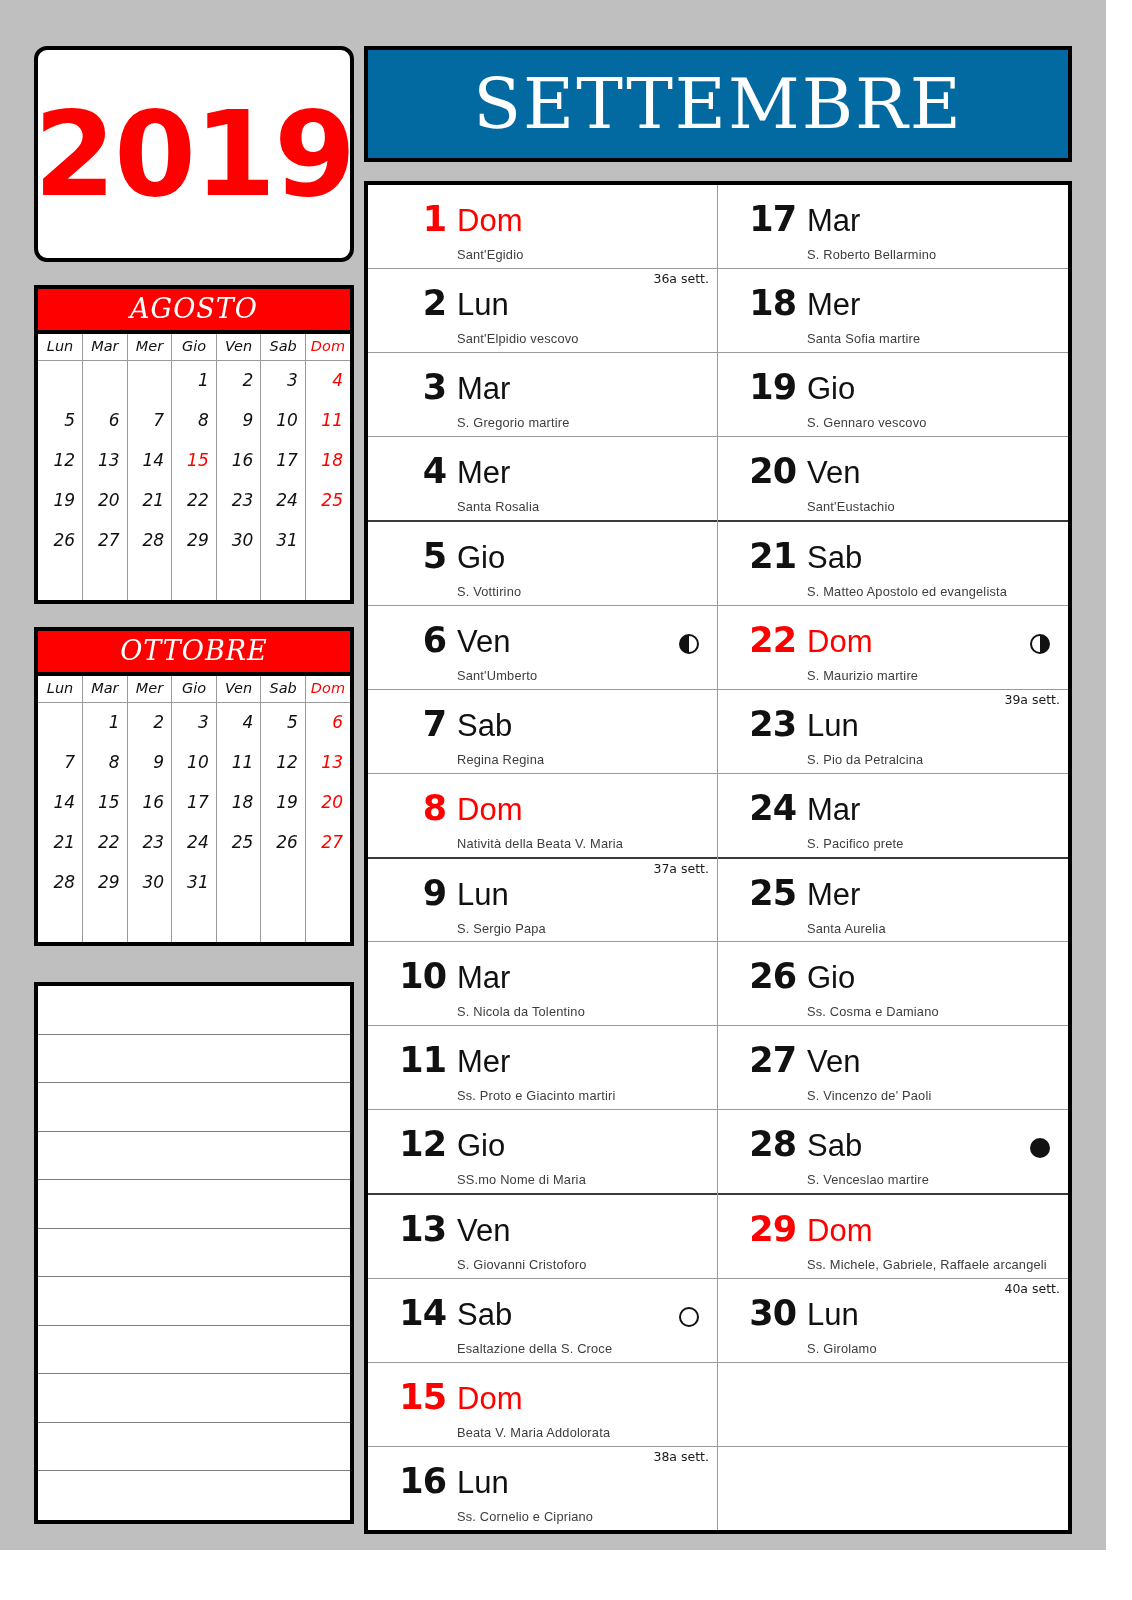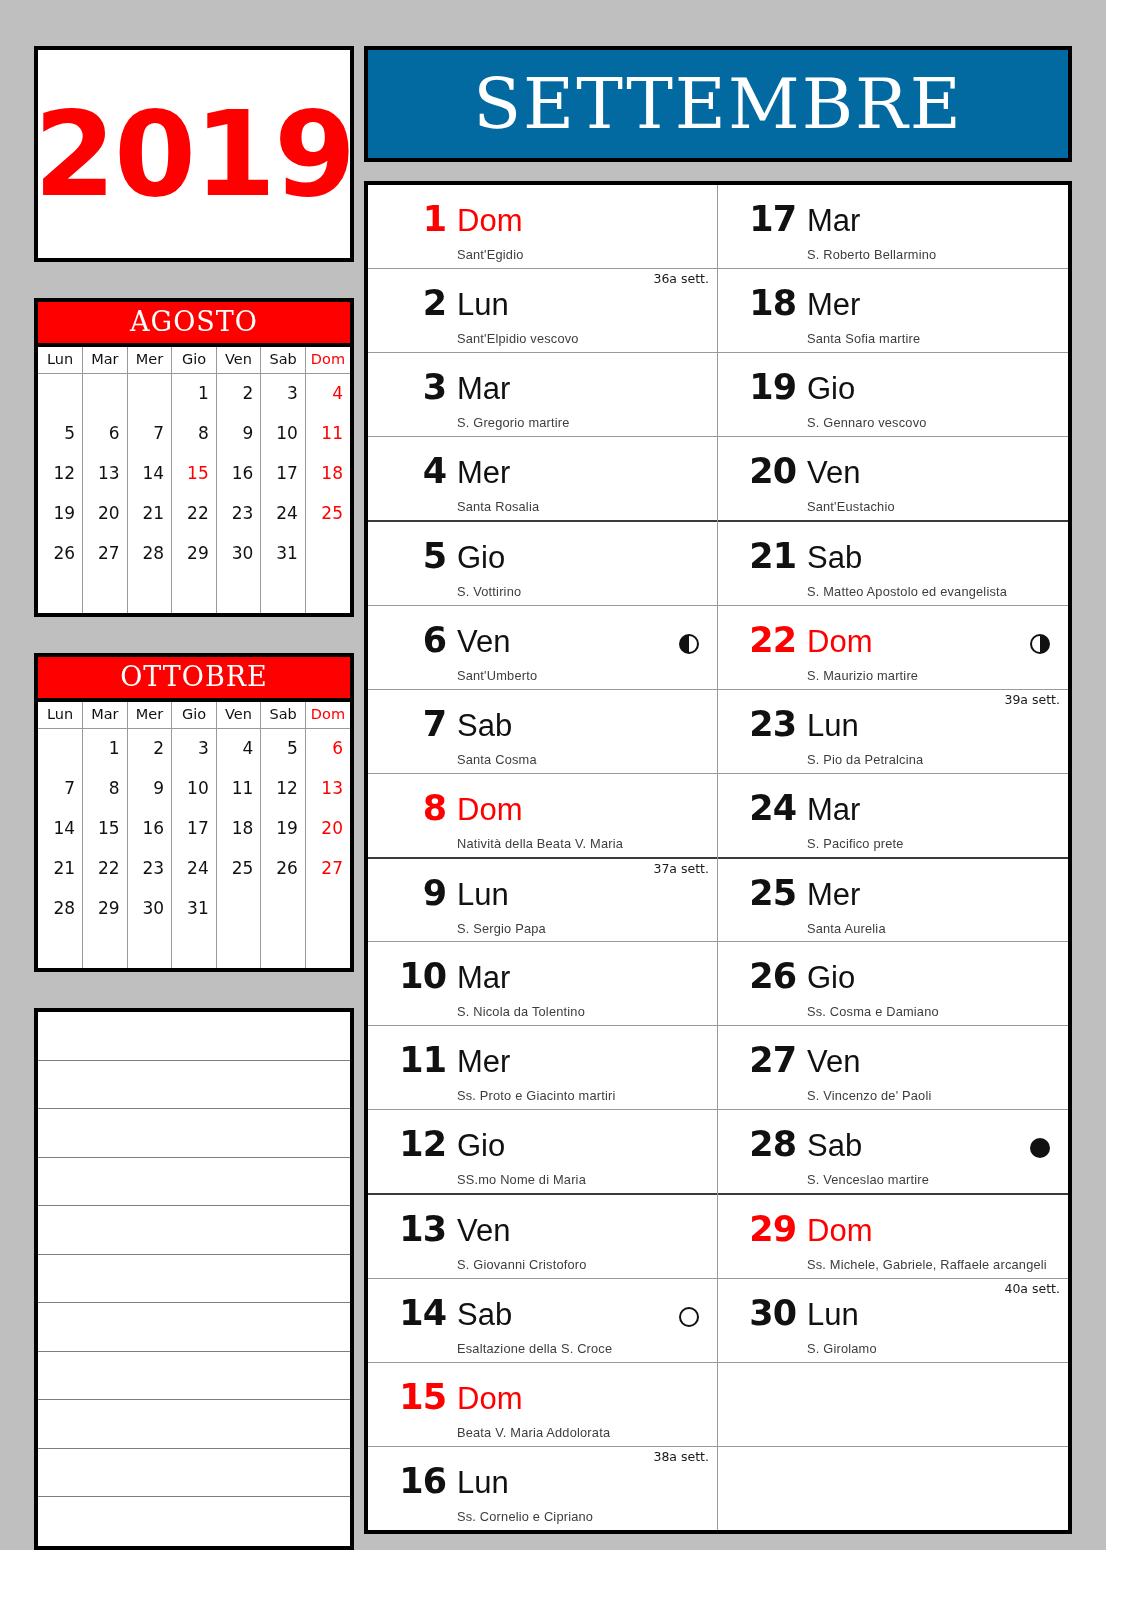--- a/index.html
+++ b/index.html
@@ -25,32 +25,33 @@
   
   .left-col { position: absolute; left: 34px; top: 46px; width: 320px; }
 
   .panel { background: #ffffff; border: 4px solid #000000; }
 
   
   .year-box {
     height: 216px;
     display: flex; align-items: center; justify-content: center;
     background: #ffffff;
+    border-radius: 13px;
   }
   .year-text {
     color: #ff0000;
     font-family: "DejaVu Sans", sans-serif;
     font-weight: bold;
     font-size: 118px;
     line-height: 1;
     letter-spacing: -2px;
   }
 
   
-  .mini { margin-top: 36px; }
+  .mini { margin-top: 23px; font-style: italic; }
   .mini-title {
     background: #ff0000;
     color: #ffffff;
     font-family: "DejaVu Serif", serif;
     font-size: 27px;
     text-align: center;
     padding: 4px 0 6px 0;
     border-bottom: 4px solid #000000;
     letter-spacing: 1px;
   }
@@ -404,21 +405,21 @@
               <div class="dayname">Ven</div>
             </div>
             <div class="saint">Sant'Umberto</div>
             <div class="moon last"></div>
           </div>
           <div class="day-cell">
             <div class="day-head">
               <div class="daynum">7</div>
               <div class="dayname">Sab</div>
             </div>
-            <div class="saint">Santa Cosma</div>
+            <div class="saint">Regina Regina</div>
           </div>
           <div class="day-cell red thick">
             <div class="day-head">
               <div class="daynum">8</div>
               <div class="dayname">Dom</div>
             </div>
             <div class="saint">Natività della Beata V. Maria</div>
           </div>
           <div class="day-cell">
             <div class="week-tag">37a sett.</div>

